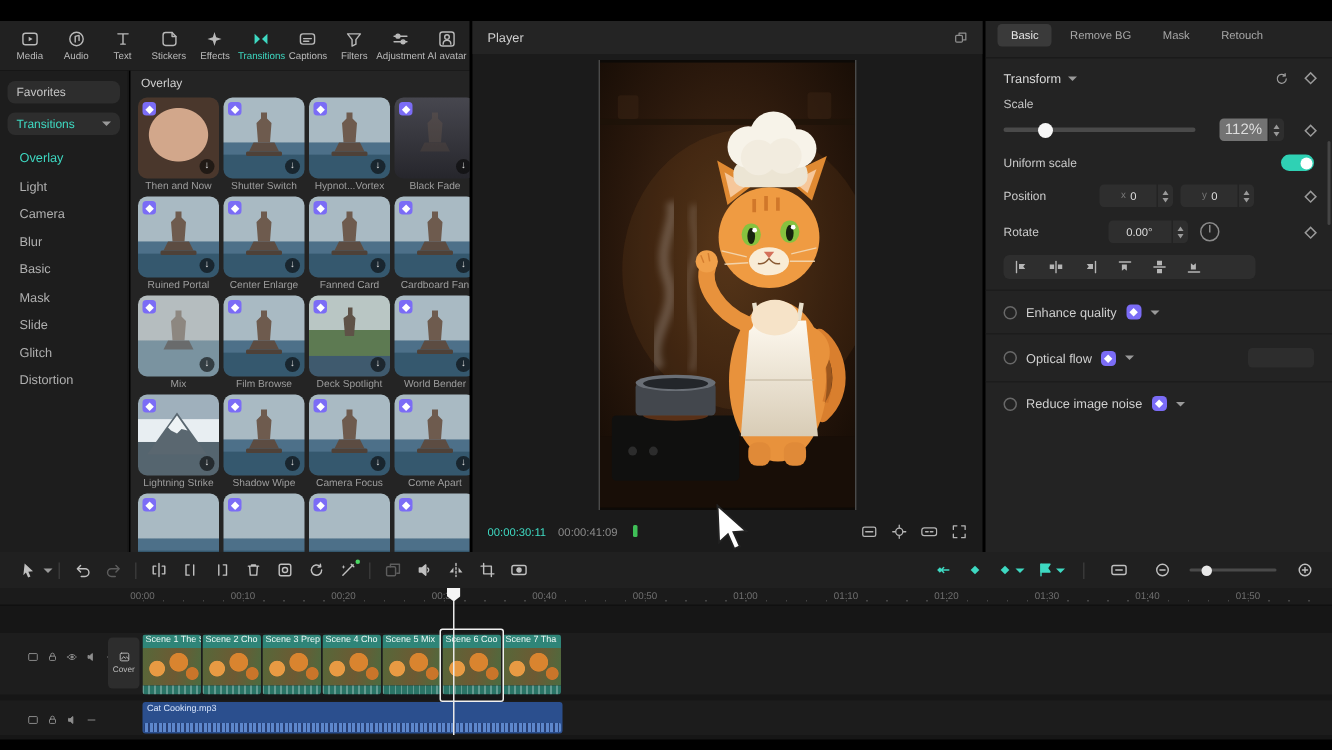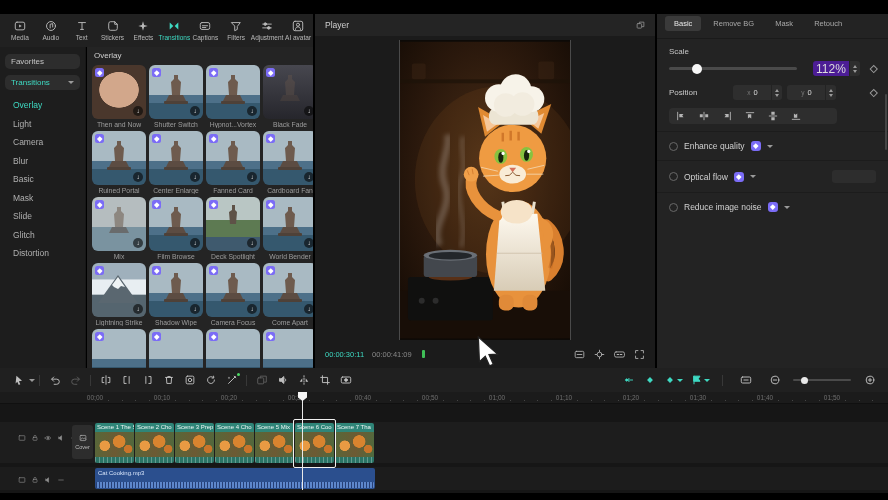--- a/index.html
+++ b/index.html
@@ -72,21 +72,21 @@
   .r-subtab.active{background:#3a3a3a;color:#e8e8e8}
   .sec-head{display:flex;align-items:center;gap:5px;padding:8px 12px 0;font-size:8.5px;color:#dadada}
   .icon-btns{margin-left:auto;display:flex;align-items:center;gap:12px;color:#9a9a9a}
   .icon-btns svg{width:9px;height:9px}
   .kf{width:5.5px;height:5.5px;border:1px solid #9a9a9a;transform:rotate(45deg)}
   .scale-label{font-size:8px;color:#c5c5c5;padding:8px 12px 0}
   .scale-row{display:flex;align-items:center;padding:5px 12px 0;gap:6px}
   .slider{position:relative;width:128px;height:3px;background:#4a4a4a;border-radius:2px}
   .slider .fill{width:28px;height:3px;background:#ececec;border-radius:2px}
   .slider .knob{position:absolute;left:23px;top:-3.5px;width:10px;height:10px;border-radius:50%;background:#f7f7f7}
-  .valbox{min-width:32px;height:15px;background:#4c1d95;border-radius:3px 0 0 3px;font-size:12px;color:#ddd;
+  .valbox{min-width:32px;height:15px;background:#737373;border-radius:3px 0 0 3px;font-size:10px;color:#ddd;
     display:flex;align-items:center;justify-content:center;padding:0 3px}
   .stepcol{width:10px;height:15px;background:#2e2e2e;border-radius:0 3px 3px 0;margin-left:1px;
     display:flex;flex-direction:column;align-items:center;justify-content:center;gap:2px}
   .tri-u{width:0;height:0;border-left:2.5px solid transparent;border-right:2.5px solid transparent;border-bottom:3px solid #9a9a9a}
   .tri-d{width:0;height:0;border-left:2.5px solid transparent;border-right:2.5px solid transparent;border-top:3px solid #9a9a9a}
   .row{display:flex;align-items:center;padding:9px 12px 0;font-size:8px;color:#c9c9c9}
   .toggle{margin-left:auto;width:22px;height:11px;border-radius:6px;background:#2fd1b4;position:relative}
   .toggle i{position:absolute;right:1.5px;top:1.5px;width:8px;height:8px;background:#fff;border-radius:50%}
   .numbox{width:38px;height:15px;background:#2e2e2e;border-radius:3px 0 0 3px;display:flex;align-items:center;
     justify-content:center;gap:3px;font-size:7.5px;color:#ddd}
@@ -630,34 +630,50 @@
   </svg>
 
   <div id="right">
     <div class="r-subtabs">
       <span class="r-subtab active">Basic</span>
       <span class="r-subtab">Remove BG</span>
       <span class="r-subtab">Mask</span>
       <span class="r-subtab">Retouch</span>
     </div>
 
+    <div class="sec-head">
+      <span>Transform</span>
+      <span class="caret"></span>
+      <span class="icon-btns">
+        <svg viewBox="0 0 12 12" class="ic">
+            <path d="M10 6a4 4 0 1 1-1.2-2.8M9 1.5l.2 2-2 .2"></path>
+          </svg>
+        <span class="kf"></span>
+      </span>
+    </div>
 
     <div class="scale-label">Scale</div>
     <div class="scale-row">
       <span class="slider"><span class="fill"></span><span class="knob"></span></span>
       <span style="display:flex;margin-left:10px">
         <span class="valbox">112%</span>
         <span class="stepcol">
             <i class="tri-u"></i>
             <i class="tri-d"></i>
           </span>
       </span>
       <span class="kf" style="margin-left:auto"></span>
     </div>
 
+    <div class="row">
+      <span>Uniform scale</span>
+      <span class="toggle">
+          <i></i>
+        </span>
+    </div>
 
     <div class="row">
       <span>Position</span>
       <span style="display:flex;margin-left:36px">
         <span class="numbox">
             <span class="dim">x</span>
             <span>0</span>
           </span>
         <span class="stepcol">
             <i class="tri-u"></i>
@@ -670,20 +686,36 @@
             <span>0</span>
           </span>
         <span class="stepcol">
             <i class="tri-u"></i>
             <i class="tri-d"></i>
           </span>
       </span>
       <span class="kf" style="margin-left:auto"></span>
     </div>
 
+    <div class="row">
+      <span>Rotate</span>
+      <span style="display:flex;margin-left:46px">
+        <span class="numbox" style="width:42px">
+            <span>0.00°</span>
+          </span>
+        <span class="stepcol">
+            <i class="tri-u"></i>
+            <i class="tri-d"></i>
+          </span>
+      </span>
+      <span class="dial">
+          <i></i>
+        </span>
+      <span class="kf" style="margin-left:auto"></span>
+    </div>
 
     <div class="align-bar">
       <svg viewBox="0 0 12 12" class="ic">
           <path d="M2 1.5v9"></path>
           <path d="M4 3.5h5l-1.6 2L9 7.5H4z" fill="currentColor" stroke="none"></path>
         </svg>
       <svg viewBox="0 0 12 12" class="ic">
           <path d="M6 1.5v9"></path>
           <path d="M1 4h3.5v3.5H1zM11 4H7.5v3.5H11z" fill="currentColor" stroke="none"></path>
         </svg>

